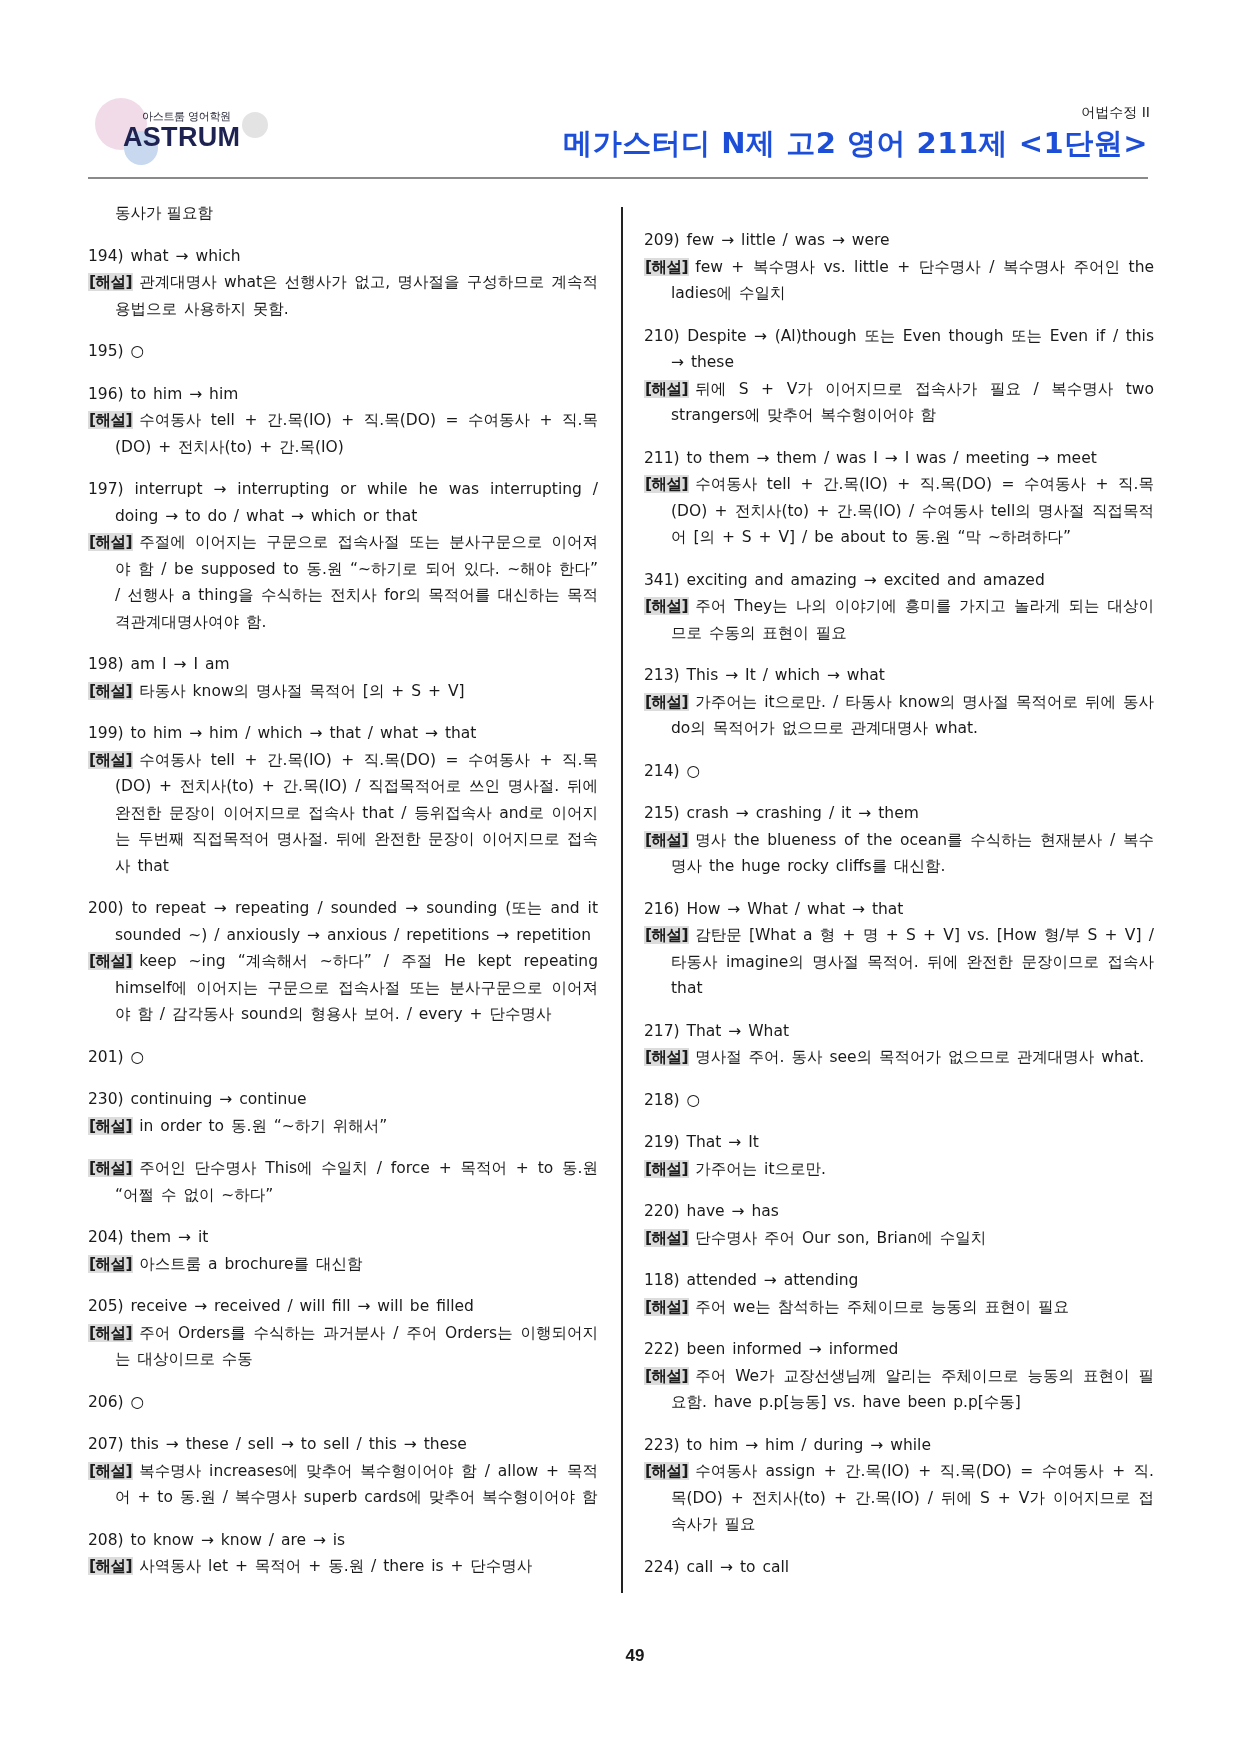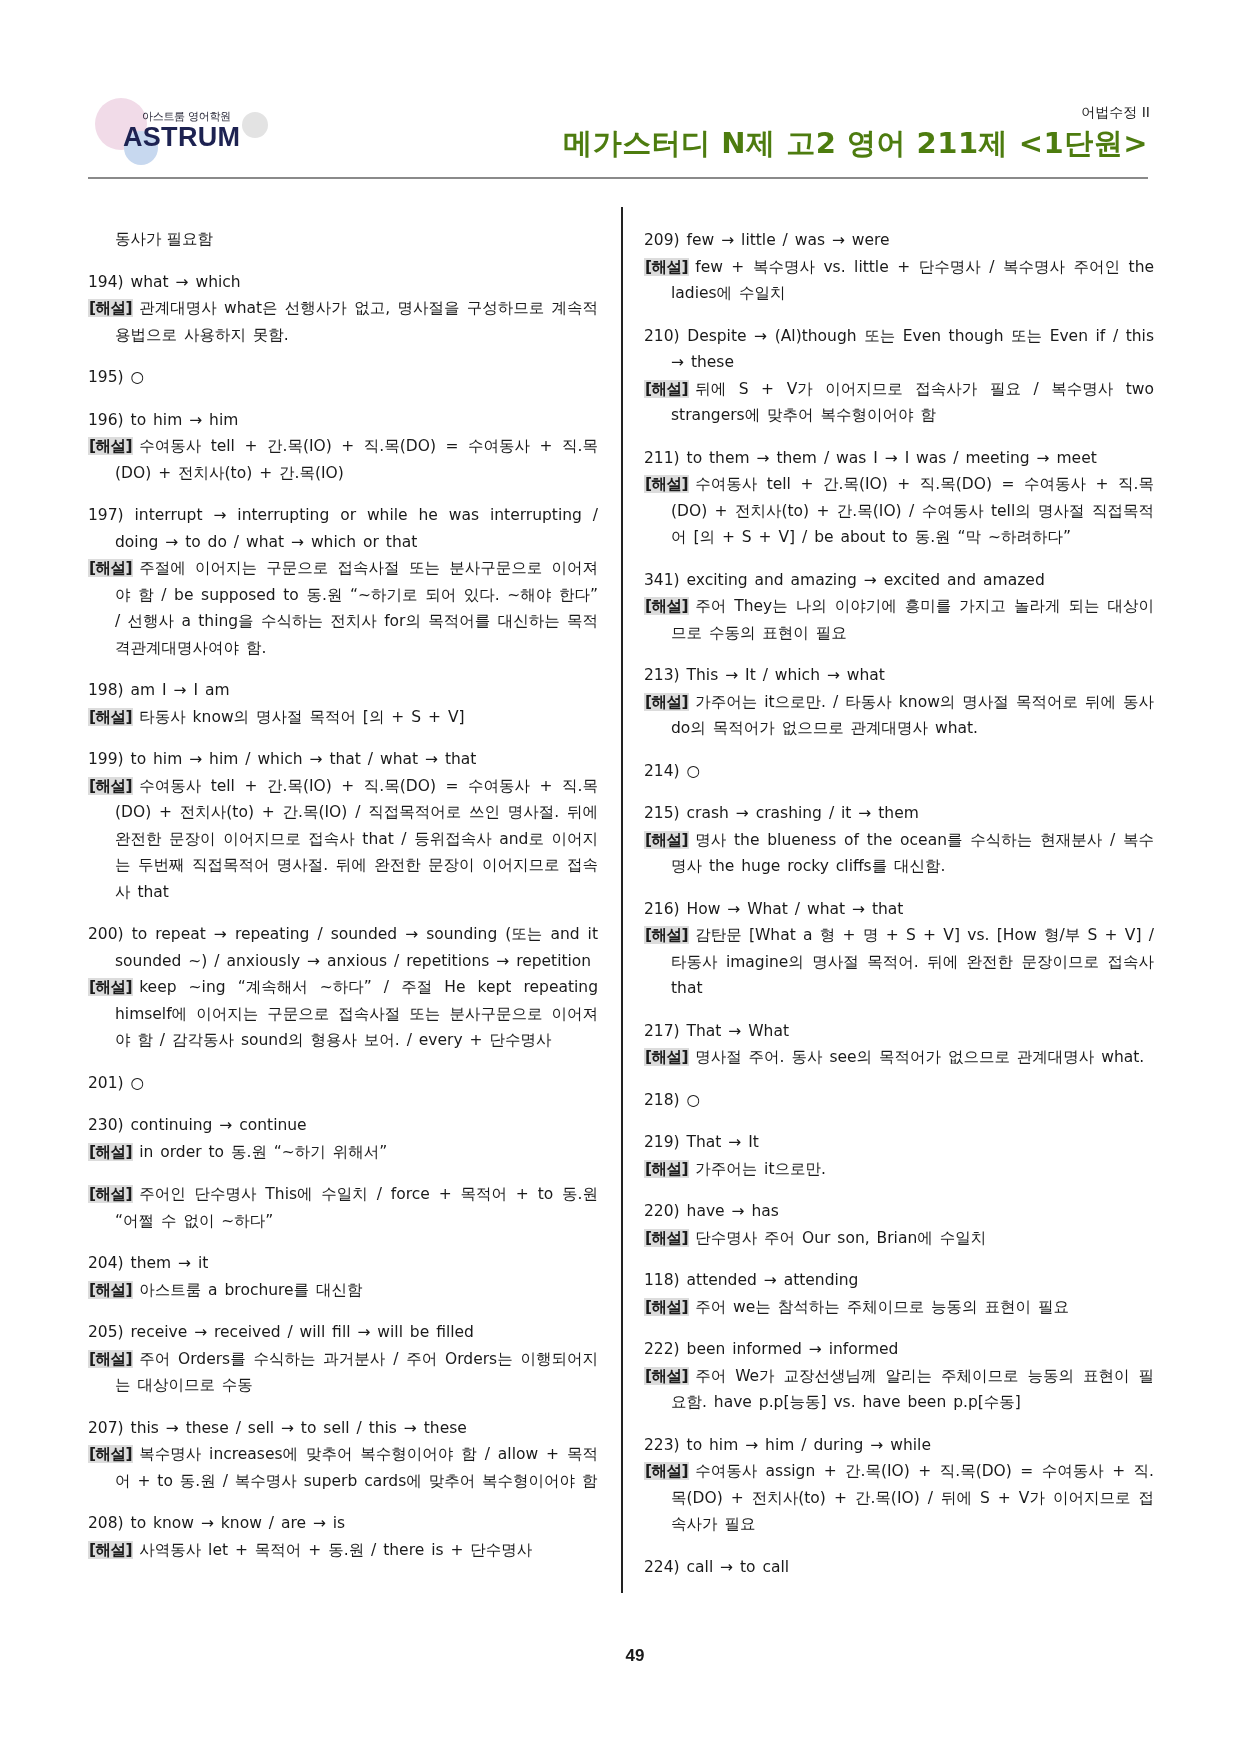--- a/index.html
+++ b/index.html
@@ -5,25 +5,25 @@
   html, body { margin:0; padding:0; background:#ffffff; }
   body { width:1240px; height:1752px; position:relative; overflow:hidden;
          font-family:"DejaVu Sans","Liberation Sans",sans-serif; color:#1a1a1a; }
   .logo { position:absolute; left:92px; top:94px; width:190px; height:80px; }
   .logo .c1 { position:absolute; left:3px; top:4px; width:52px; height:52px; border-radius:50%; background:#f1dbe8; }
   .logo .c2 { position:absolute; left:32px; top:37px; width:34px; height:34px; border-radius:50%; background:#c7d8ef; }
   .logo .c3 { position:absolute; left:150px; top:18px; width:26px; height:26px; border-radius:50%; background:#e3e3e3; }
   .logo .sub { position:absolute; left:50px; top:15px; font-size:11px; color:#2a2a3a; letter-spacing:-0.3px; }
   .logo .name { position:absolute; left:31px; top:28px; font-family:"Liberation Sans",sans-serif; font-weight:bold; font-size:27px; color:#1d2251; letter-spacing:0.3px; }
   .hdr-sub { position:absolute; right:90px; top:104px; font-size:14px; color:#222; }
-  .hdr-title { position:absolute; right:92px; top:124px; font-size:29px; font-weight:bold; color:#4d7c0f; letter-spacing:0.5px; white-space:nowrap; }
+  .hdr-title { position:absolute; right:92px; top:124px; font-size:29px; font-weight:bold; color:#1d4ed8; letter-spacing:0.5px; white-space:nowrap; }
   .hdr-rule { position:absolute; left:88px; top:177px; width:1060px; height:2px; background:#8a8a8a; }
   .vdiv { position:absolute; left:621px; top:207px; width:1.5px; height:1386px; background:#222; }
   .col { position:absolute; width:510px; font-size:15.5px; line-height:26.5px; }
-  .col.left { left:88px; top:200px;margin-top:26px; }
+  .col.left { left:88px; top:200px; }
   .col.right { left:644px; top:227px; }
   .item { margin-bottom:16px; }
   .ans, .exp { text-align:justify; text-align-last:left; padding-left:27px; text-indent:-27px; word-spacing:2px; }
   .lbl { font-weight:bold; background:#dcdcdc; padding:0 1px; margin-right:6px; text-indent:0; letter-spacing:-0.5px; }
   .cont { padding-left:27px; }
   .pageno { position:absolute; left:0; width:1240px; top:1646px; text-align:center; font-weight:bold; font-size:17px; font-family:"Liberation Sans",sans-serif;padding-left:15px; }
 </style>
 </head>
 <body>
 
@@ -80,20 +80,23 @@
       <div class="item">
         <div class="exp"><span class="lbl">[해설]</span><span>주어인 단수명사 This에 수일치 / force + 목적어 + to 동.원 “어쩔 수 없이 ~하다”</span></div>
       </div>
       <div class="item">
         <div class="ans">204) them → it</div>
         <div class="exp"><span class="lbl">[해설]</span><span>아스트룸 a brochure를 대신함</span></div>
       </div>
       <div class="item">
         <div class="ans">205) receive → received / will fill → will be filled</div>
         <div class="exp"><span class="lbl">[해설]</span><span>주어 Orders를 수식하는 과거분사 / 주어 Orders는 이행되어지는 대상이므로 수동</span></div>
+      </div>
+      <div class="item">
+        <div class="ans">206) ○</div>
       </div>
       <div class="item">
         <div class="ans">207) this → these / sell → to sell / this → these</div>
         <div class="exp"><span class="lbl">[해설]</span><span>복수명사 increases에 맞추어 복수형이어야 함 / allow + 목적어 + to 동.원 / 복수명사 superb cards에 맞추어 복수형이어야 함</span></div>
       </div>
       <div class="item">
         <div class="ans">208) to know → know / are → is</div>
         <div class="exp"><span class="lbl">[해설]</span><span>사역동사 let + 목적어 + 동.원 / there is + 단수명사</span></div>
       </div>
     </div>

